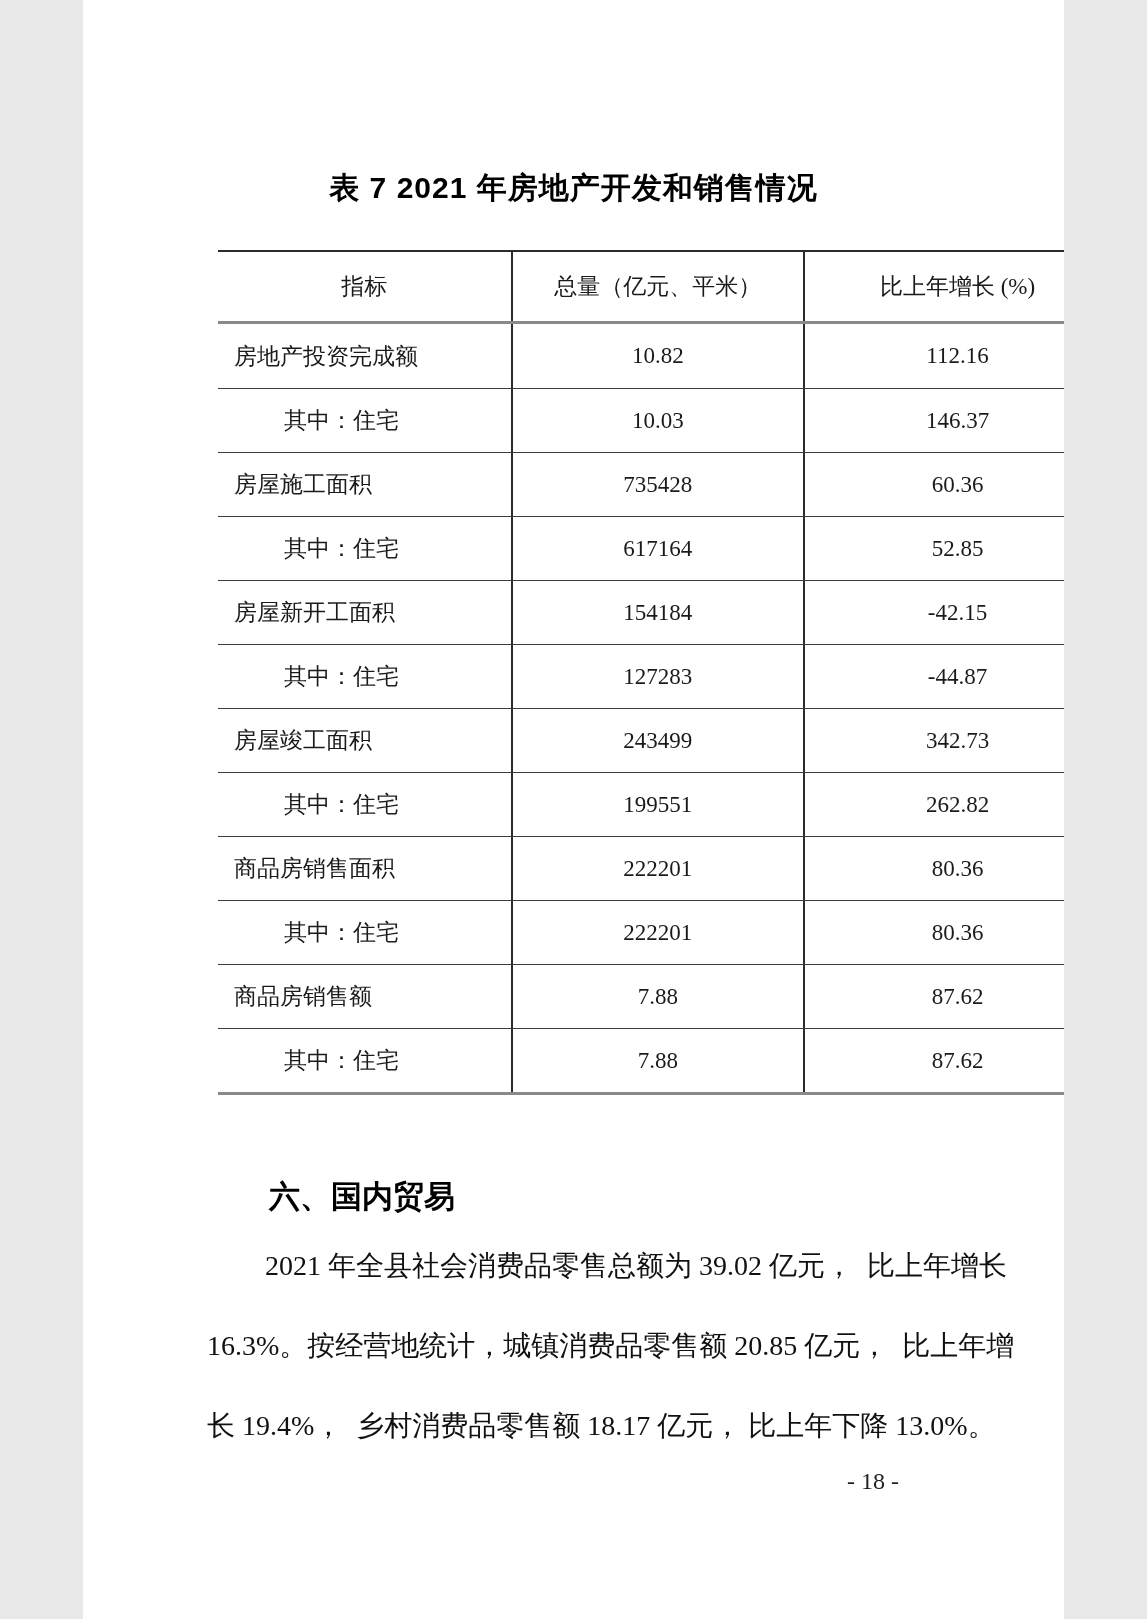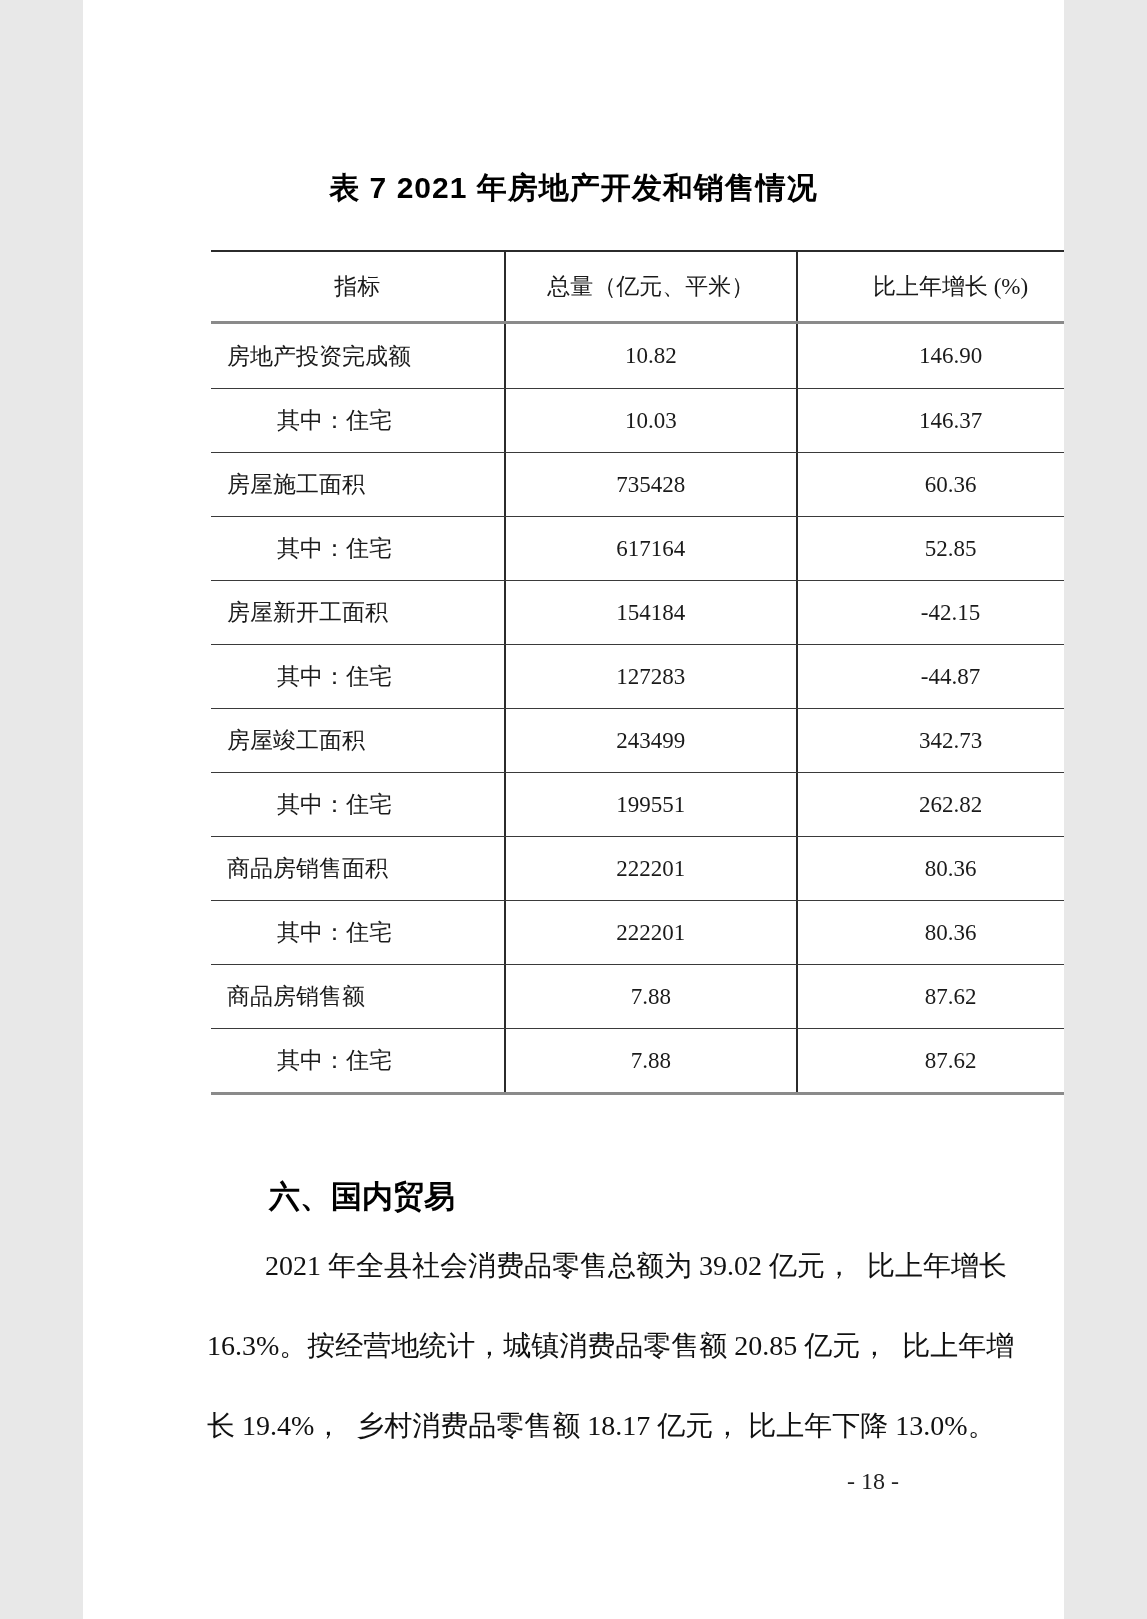--- a/index.html
+++ b/index.html
@@ -18,21 +18,21 @@
     margin-top: 168px;
     text-align: center;
     font-family: "Liberation Sans", "DejaVu Sans", sans-serif;
     font-weight: bold;
     font-size: 30px;
     letter-spacing: 1px;
     color: #000000;
   }
   .stat-table {
     position: absolute;
-    left: 128px;
+    left: 135px;
     top: 250px;
     width: 892px;
     border-top: 2px solid #2b2b2b;
     border-bottom: 3px solid #8a8a8a;
   }
   .tr { display: flex; width: 100%; }
   .tr.header-row {
     height: 72px;
     border-bottom: 3px solid #8a8a8a;
   }
@@ -91,21 +91,21 @@
   <div class="stat-table">
     <div class="tr header-row">
       <div class="th col-indicator">指标</div>
       <div class="th col-total">总量（亿元、平米）</div>
       <div class="th col-growth">比上年增长 (%)</div>
     </div>
 
     <div class="tr data-row">
       <div class="td col-indicator">房地产投资完成额</div>
       <div class="td col-total">10.82</div>
-      <div class="td col-growth">146.90</div>
+      <div class="td col-growth">112.16</div>
     </div>
     <div class="tr data-row sub">
       <div class="td col-indicator">其中：住宅</div>
       <div class="td col-total">10.03</div>
       <div class="td col-growth">146.37</div>
     </div>
     <div class="tr data-row">
       <div class="td col-indicator">房屋施工面积</div>
       <div class="td col-total">735428</div>
       <div class="td col-growth">60.36</div>

